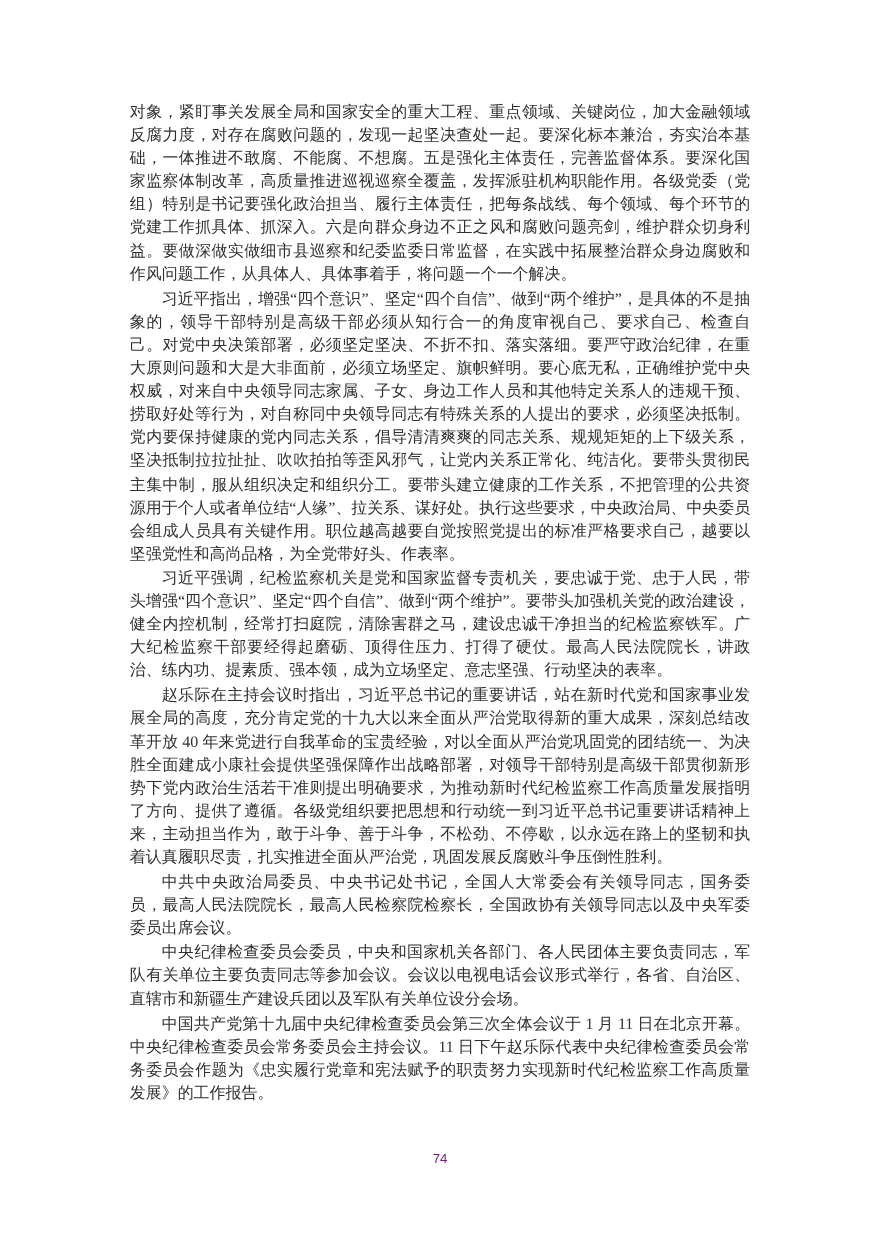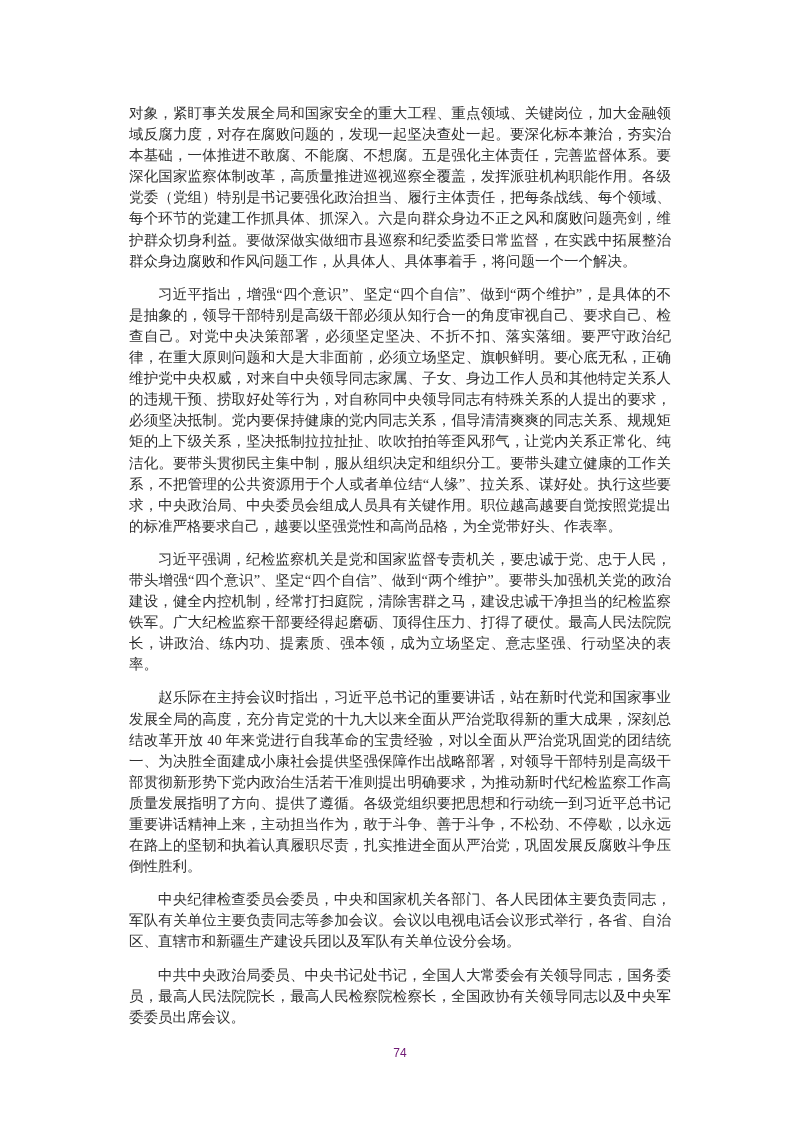--- a/index.html
+++ b/index.html
@@ -19,21 +19,21 @@
     position: absolute;
     left: 117px;
     top: 91px;
     width: 566px;
     color: #2f2f2f;
     font-size: 14.5px;
     line-height: 21.1px;
     text-align: justify;
   }
   .content p {
-    margin: 12px;
+    margin: 1px;
     padding: 0;
     text-justify: inter-ideograph;
     font-family: Liberation Serif, serif;
   }
   .content p.indent {
     text-indent: 2em;
   }
   .footer {
     position: absolute;
     left: 0;
@@ -47,17 +47,18 @@
 </style>
 </head>
 <body>
 
 <div class="page">
   <div class="content">
     <p>对象，紧盯事关发展全局和国家安全的重大工程、重点领域、关键岗位，加大金融领域反腐力度，对存在腐败问题的，发现一起坚决查处一起。要深化标本兼治，夯实治本基础，一体推进不敢腐、不能腐、不想腐。五是强化主体责任，完善监督体系。要深化国家监察体制改革，高质量推进巡视巡察全覆盖，发挥派驻机构职能作用。各级党委（党组）特别是书记要强化政治担当、履行主体责任，把每条战线、每个领域、每个环节的党建工作抓具体、抓深入。六是向群众身边不正之风和腐败问题亮剑，维护群众切身利益。要做深做实做细市县巡察和纪委监委日常监督，在实践中拓展整治群众身边腐败和作风问题工作，从具体人、具体事着手，将问题一个一个解决。</p>
     <p class="indent">习近平指出，增强“四个意识”、坚定“四个自信”、做到“两个维护”，是具体的不是抽象的，领导干部特别是高级干部必须从知行合一的角度审视自己、要求自己、检查自己。对党中央决策部署，必须坚定坚决、不折不扣、落实落细。要严守政治纪律，在重大原则问题和大是大非面前，必须立场坚定、旗帜鲜明。要心底无私，正确维护党中央权威，对来自中央领导同志家属、子女、身边工作人员和其他特定关系人的违规干预、捞取好处等行为，对自称同中央领导同志有特殊关系的人提出的要求，必须坚决抵制。党内要保持健康的党内同志关系，倡导清清爽爽的同志关系、规规矩矩的上下级关系，坚决抵制拉拉扯扯、吹吹拍拍等歪风邪气，让党内关系正常化、纯洁化。要带头贯彻民主集中制，服从组织决定和组织分工。要带头建立健康的工作关系，不把管理的公共资源用于个人或者单位结“人缘”、拉关系、谋好处。执行这些要求，中央政治局、中央委员会组成人员具有关键作用。职位越高越要自觉按照党提出的标准严格要求自己，越要以坚强党性和高尚品格，为全党带好头、作表率。</p>
     <p class="indent">习近平强调，纪检监察机关是党和国家监督专责机关，要忠诚于党、忠于人民，带头增强“四个意识”、坚定“四个自信”、做到“两个维护”。要带头加强机关党的政治建设，健全内控机制，经常打扫庭院，清除害群之马，建设忠诚干净担当的纪检监察铁军。广大纪检监察干部要经得起磨砺、顶得住压力、打得了硬仗。最高人民法院院长，讲政治、练内功、提素质、强本领，成为立场坚定、意志坚强、行动坚决的表率。</p>
     <p class="indent">赵乐际在主持会议时指出，习近平总书记的重要讲话，站在新时代党和国家事业发展全局的高度，充分肯定党的十九大以来全面从严治党取得新的重大成果，深刻总结改革开放 40 年来党进行自我革命的宝贵经验，对以全面从严治党巩固党的团结统一、为决胜全面建成小康社会提供坚强保障作出战略部署，对领导干部特别是高级干部贯彻新形势下党内政治生活若干准则提出明确要求，为推动新时代纪检监察工作高质量发展指明了方向、提供了遵循。各级党组织要把思想和行动统一到习近平总书记重要讲话精神上来，主动担当作为，敢于斗争、善于斗争，不松劲、不停歇，以永远在路上的坚韧和执着认真履职尽责，扎实推进全面从严治党，巩固发展反腐败斗争压倒性胜利。</p>
+    <p class="indent">中共中央政治局委员、中央书记处书记，全国人大常委会有关领导同志，国务委员，最高人民法院院长，最高人民检察院检察长，全国政协有关领导同志以及中央军委委员出席会议。</p>
     <p class="indent">中央纪律检查委员会委员，中央和国家机关各部门、各人民团体主要负责同志，军队有关单位主要负责同志等参加会议。会议以电视电话会议形式举行，各省、自治区、直辖市和新疆生产建设兵团以及军队有关单位设分会场。</p>
-    <p class="indent">中共中央政治局委员、中央书记处书记，全国人大常委会有关领导同志，国务委员，最高人民法院院长，最高人民检察院检察长，全国政协有关领导同志以及中央军委委员出席会议。</p>
+    <p class="indent">中国共产党第十九届中央纪律检查委员会第三次全体会议于 1 月 11 日在北京开幕。中央纪律检查委员会常务委员会主持会议。11 日下午赵乐际代表中央纪律检查委员会常务委员会作题为《忠实履行党章和宪法赋予的职责努力实现新时代纪检监察工作高质量发展》的工作报告。</p>
   </div>
   <div class="footer">74</div>
 </div>
 
 </body></html>

